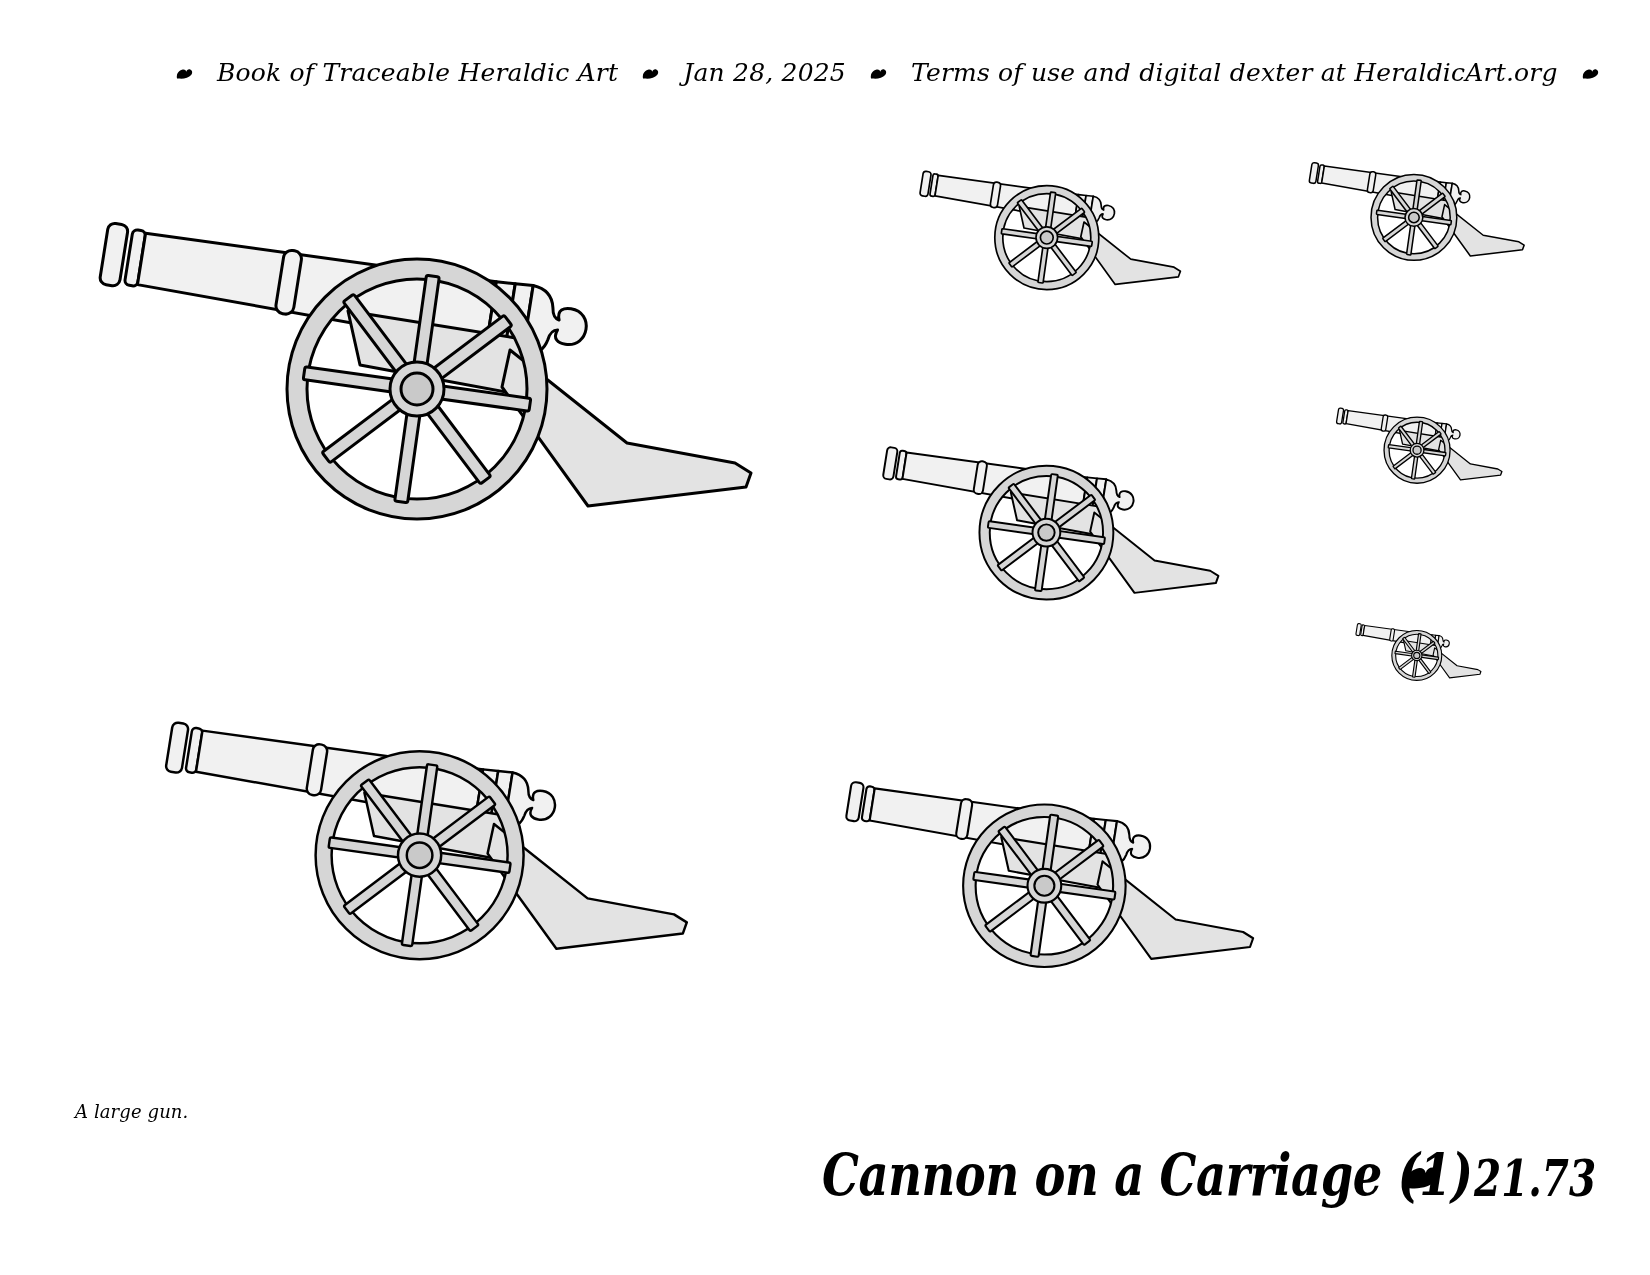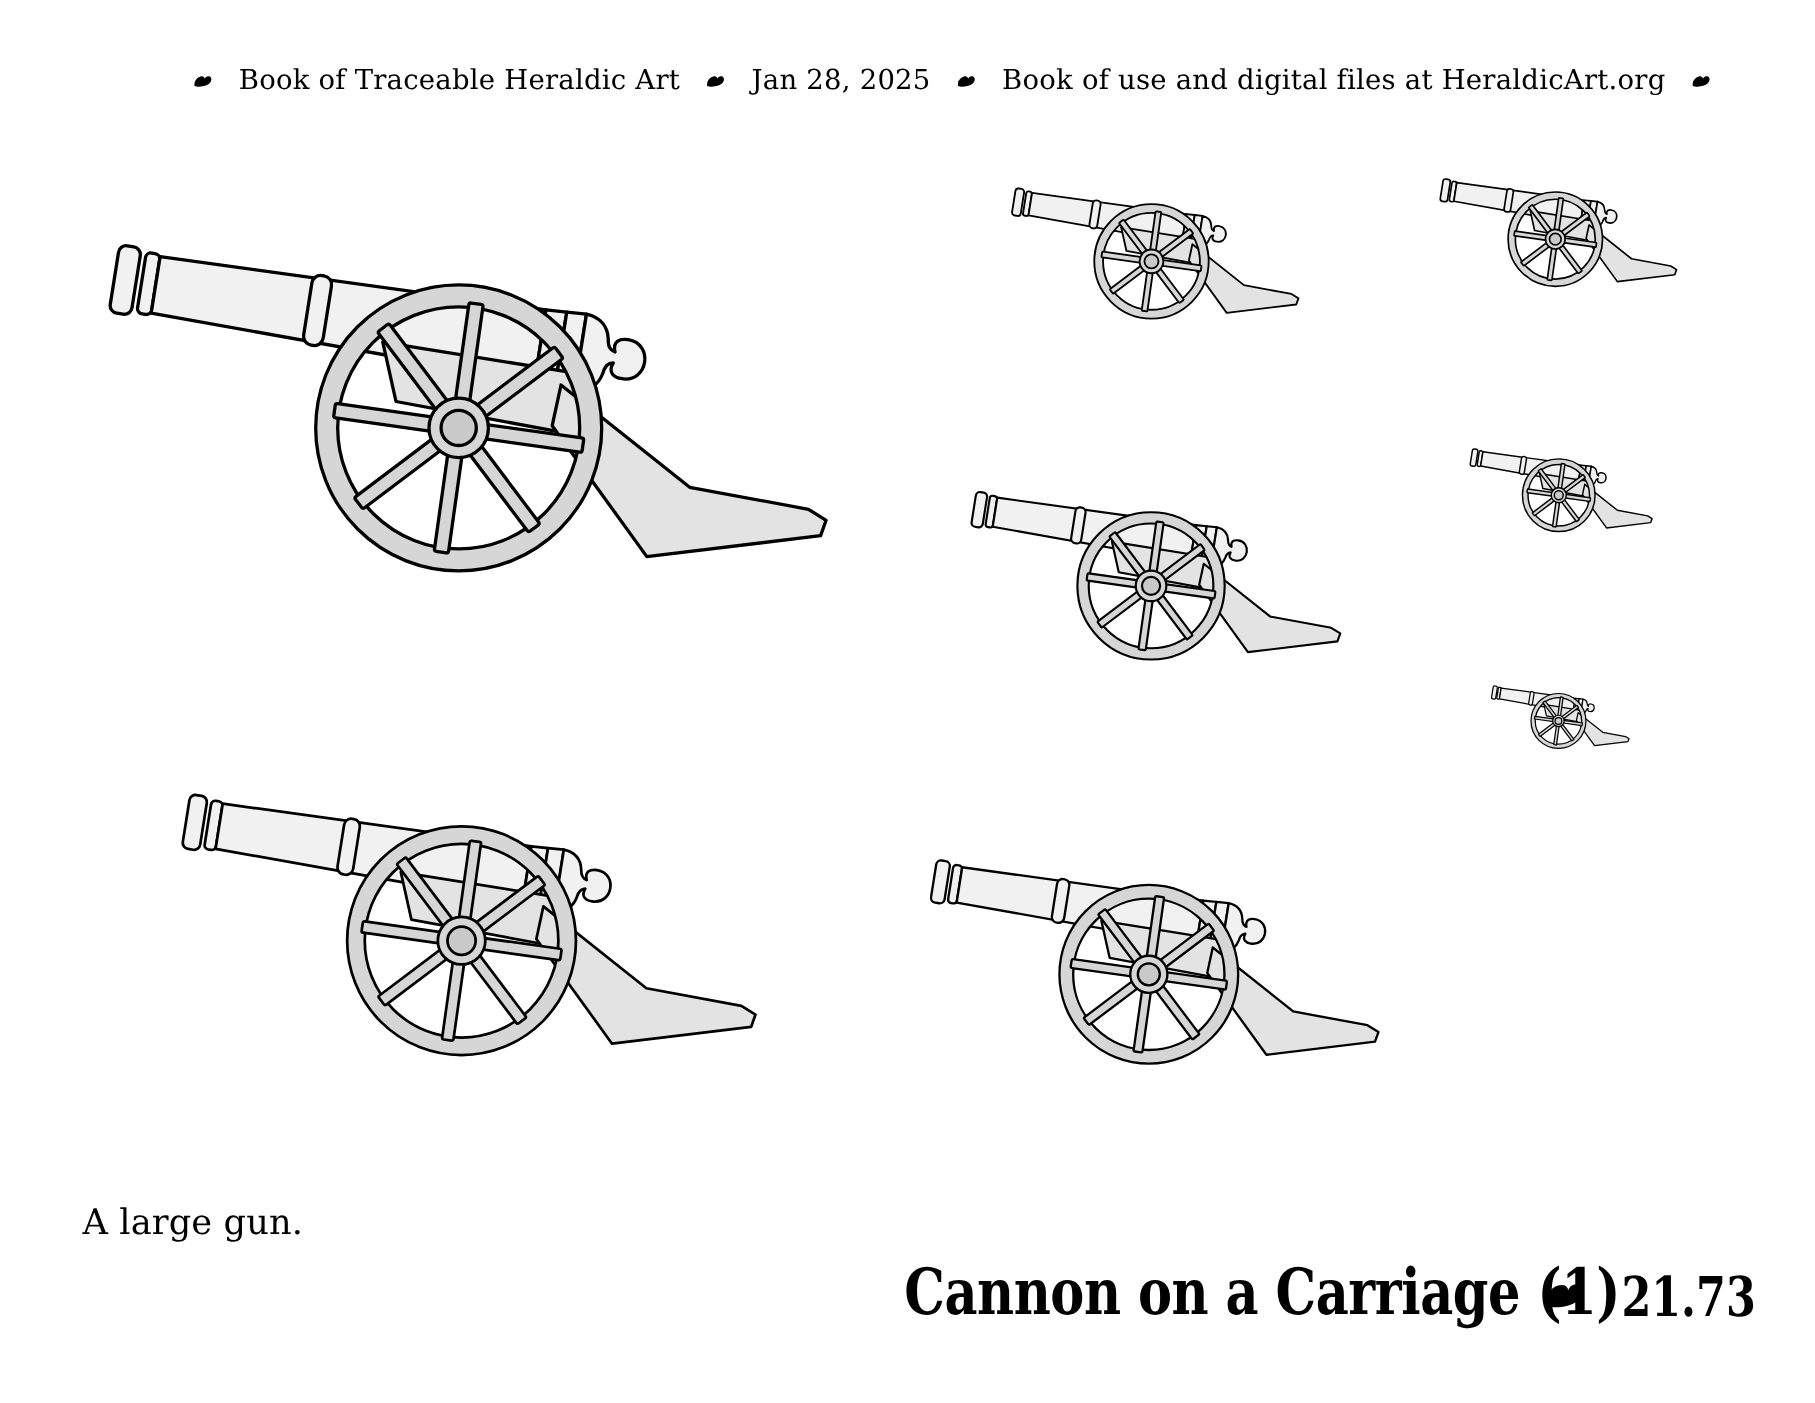--- a/index.html
+++ b/index.html
@@ -4,39 +4,39 @@
 <style>
   html,body{margin:0;padding:0;}
   body{
     width:1650px;height:1275px;
     background:#ffffff;
     font-family:"DejaVu Serif","Liberation Serif",serif;
     color:#000;
     position:relative;
     overflow:hidden;
   }
-  .page{position:absolute;inset:0;}
+  .page{position:absolute;inset:0;font-style:italic;}
 
   
   .header{
     position:absolute;left:176px;top:56px;
     display:flex;align-items:center;gap:24px;
     font-size:25px;line-height:34px;white-space:nowrap;
     letter-spacing:.2px;
   }
   .fleuron{display:inline-block;flex:0 0 auto;color:#000;}
   .header .fleuron{width:17px;height:13px;}
 
   
   .art{position:absolute;left:0;top:0;}
 
   
   .desc{
     position:absolute;left:75px;top:1092px;
-    font-size:32px;line-height:39px;
+    font-size:18px;line-height:39px;
     letter-spacing:.1px;
   }
 
   
   .footer-title{
     position:absolute;left:822px;top:1140px;width:800px;height:80px;
   }
   .ft-text{
     position:absolute;left:0;top:6px;
     font-size:58px;line-height:1;font-weight:bold;
@@ -64,21 +64,21 @@
     <span>Book of Traceable Heraldic Art</span>
     <svg class="fleuron" viewBox="0 0 20 14">
       <path fill="currentColor" d="M1.2,12.6 C0.2,8.4 2.6,3.8 7,2.5 C9.6,1.7 11.6,2.6 12,4.8 C12.6,2.6 14.8,1.4 16.8,2.2 C19.3,3.2 19.8,6.3 17.8,8.8 C15.2,12 8.6,13.8 3.4,13 C2.4,12.9 1.7,12.8 1.2,12.6 Z"></path>
       <path fill="none" stroke="currentColor" stroke-width="1.2" d="M1.4,12.4 C2.9,10.8 3.2,9.2 2.3,7.2"></path>
     </svg>
     <span>Jan 28, 2025</span>
     <svg class="fleuron" viewBox="0 0 20 14">
       <path fill="currentColor" d="M1.2,12.6 C0.2,8.4 2.6,3.8 7,2.5 C9.6,1.7 11.6,2.6 12,4.8 C12.6,2.6 14.8,1.4 16.8,2.2 C19.3,3.2 19.8,6.3 17.8,8.8 C15.2,12 8.6,13.8 3.4,13 C2.4,12.9 1.7,12.8 1.2,12.6 Z"></path>
       <path fill="none" stroke="currentColor" stroke-width="1.2" d="M1.4,12.4 C2.9,10.8 3.2,9.2 2.3,7.2"></path>
     </svg>
-    <span>Book of use and digital files at HeraldicArt.org</span>
+    <span>Terms of use and digital dexter at HeraldicArt.org</span>
     <svg class="fleuron" viewBox="0 0 20 14">
       <path fill="currentColor" d="M1.2,12.6 C0.2,8.4 2.6,3.8 7,2.5 C9.6,1.7 11.6,2.6 12,4.8 C12.6,2.6 14.8,1.4 16.8,2.2 C19.3,3.2 19.8,6.3 17.8,8.8 C15.2,12 8.6,13.8 3.4,13 C2.4,12.9 1.7,12.8 1.2,12.6 Z"></path>
       <path fill="none" stroke="currentColor" stroke-width="1.2" d="M1.4,12.4 C2.9,10.8 3.2,9.2 2.3,7.2"></path>
     </svg>
   </div>
 
   <svg class="art" width="1650" height="1275" viewBox="0 0 1650 1275">
     <defs>
       <g id="cannon-sym" stroke="#000" stroke-linejoin="round">
 

